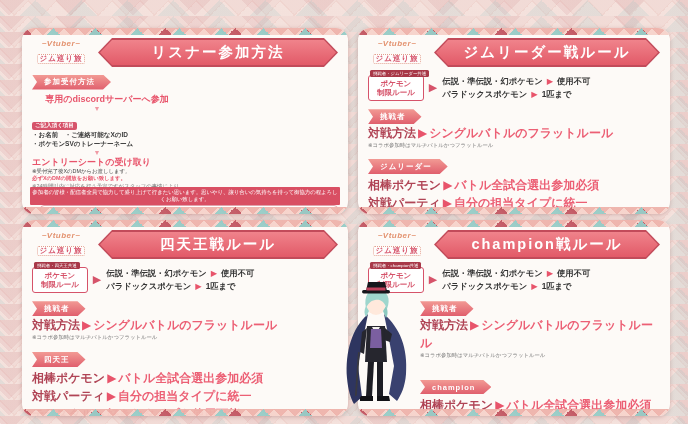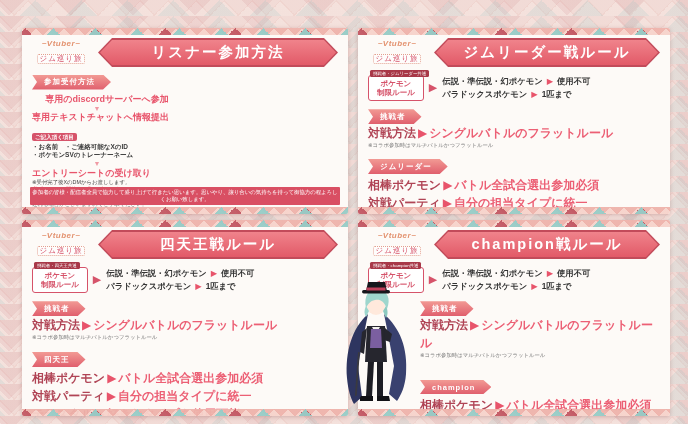--- a/index.html
+++ b/index.html
@@ -9,37 +9,37 @@
     background-color:#f6e9e6;
     background-image:
       conic-gradient(from 135deg at 50% 0, rgba(140,190,190,.16) 90deg, transparent 0),
       conic-gradient(from -45deg at 50% 100%, rgba(187,84,96,.10) 90deg, transparent 0),
       conic-gradient(from -45deg at 50% 100%, rgba(226,168,160,.22) 90deg, transparent 0),
       conic-gradient(from 135deg at 50% 0, rgba(240,200,192,.25) 90deg, transparent 0);
     background-size: 46px 16px, 62px 16px, 28px 16px, 28px 16px;
     background-position: 12px 0, 40px 0, 0 0, 14px 0;
   }
   .card{
-    position:absolute;background:#fdfaf7;border-radius:2px;overflow:hidden;
+    position:absolute;background:#fdfaf7;border-radius:12px;overflow:hidden;
     box-shadow:0 1px 4px rgba(150,90,90,.35);
   }
   .zig{position:absolute;left:0;right:0;height:7px;z-index:1;
     background-image:
       conic-gradient(from 135deg at 50% 0, rgba(150,205,200,.95) 90deg, transparent 0),
       conic-gradient(from 135deg at 50% 0, rgba(192,82,95,.9) 90deg, transparent 0),
       conic-gradient(from -45deg at 50% 100%, rgba(238,178,170,.95) 90deg, transparent 0),
       conic-gradient(from 135deg at 50% 0, rgba(246,210,202,.95) 90deg, transparent 0);
     background-size: 42px 7px, 70px 7px, 14px 7px, 14px 7px;
     background-position: 10px 0, 38px 0, 0 0, 7px 0;
   }
   .zig.top{top:0}.zig.bot{bottom:0}
   .card-head{display:flex;align-items:center;margin:10px 10px 2px;}
   .logo{width:58px;line-height:1.05;text-align:center;flex:none;}
   .logo .l1{font-size:8px;font-weight:bold;color:#e3926f;font-style:italic;letter-spacing:.5px;}
-  .logo .l2{font-size:7.5px;font-weight:normal;color:#d6536a;background:rgba(255,255,255,.6);
+  .logo .l2{font-size:7.5px;font-weight:bold;color:#d6536a;background:rgba(255,255,255,.6);
     border:1px dotted #e3a08f;border-radius:2px;padding:0 1px;display:inline-block;margin-top:1px;letter-spacing:1px;}
   .ribbon{flex:1;margin-left:8px;background:#c24b5a;padding:2px;
     clip-path:polygon(14px 0,calc(100% - 14px) 0,100% 50%,calc(100% - 14px) 100%,14px 100%,0 50%);}
   .ribbon-in{background:linear-gradient(#f0838b,#e25a68);color:#fff;text-align:center;
     font-weight:bold;font-size:14.5px;letter-spacing:2px;padding:3px 0;
     clip-path:polygon(12px 0,calc(100% - 12px) 0,100% 50%,calc(100% - 12px) 100%,12px 100%,0 50%);}
   .flag{display:inline-block;background:linear-gradient(#f29a94,#e05f6d);color:#fff;
     font-size:7.5px;font-weight:bold;padding:2.5px 16px 2.5px 12px;letter-spacing:1px;
     clip-path:polygon(0 0,calc(100% - 8px) 0,100% 50%,calc(100% - 8px) 100%,0 100%,5px 50%);}
   .step{color:#e8546b;font-weight:bold;font-size:9px;line-height:1.25;}
@@ -90,21 +90,20 @@
     </div>
     <div class="ribbon">
       <div class="ribbon-in">リスナー参加方法</div>
     </div>
   </div>
   <div class="body-row" style="margin-top:3px;">
     <div class="main-col" style="width:150px;flex:none;">
       <div class="flag">参加受付方法</div>
       <div class="step" style="margin-top:4px;text-align:center;">専用のdiscordサーバーへ参加</div>
       <div class="vArrow">▼</div>
-      <div class="step">専用テキストチャットへ情報提出</div>
       <div style="margin-top:1px;"><span class="tinybadge">ご記入頂く項目</span></div>
       <div class="blk">・お名前　・ご連絡可能なXのID</div>
       <div class="blk">・ポケモンSVのトレーナーネーム</div>
       <div class="vArrow">▼</div>
       <div class="step">エントリーシートの受け取り</div>
       <div class="sm" style="color:#444;">※受付完了後XのDMからお渡しします。</div>
       <div class="sm redtx" style="font-weight:bold;">必ずXのDMの開放をお願い致します。</div>
       <div class="sm">※24時間以内に対応を行う予定ですがスタッフの事情により遅れる場合がございますのでご了承ください。</div>
       <div class="vArrow">▼</div>
       

